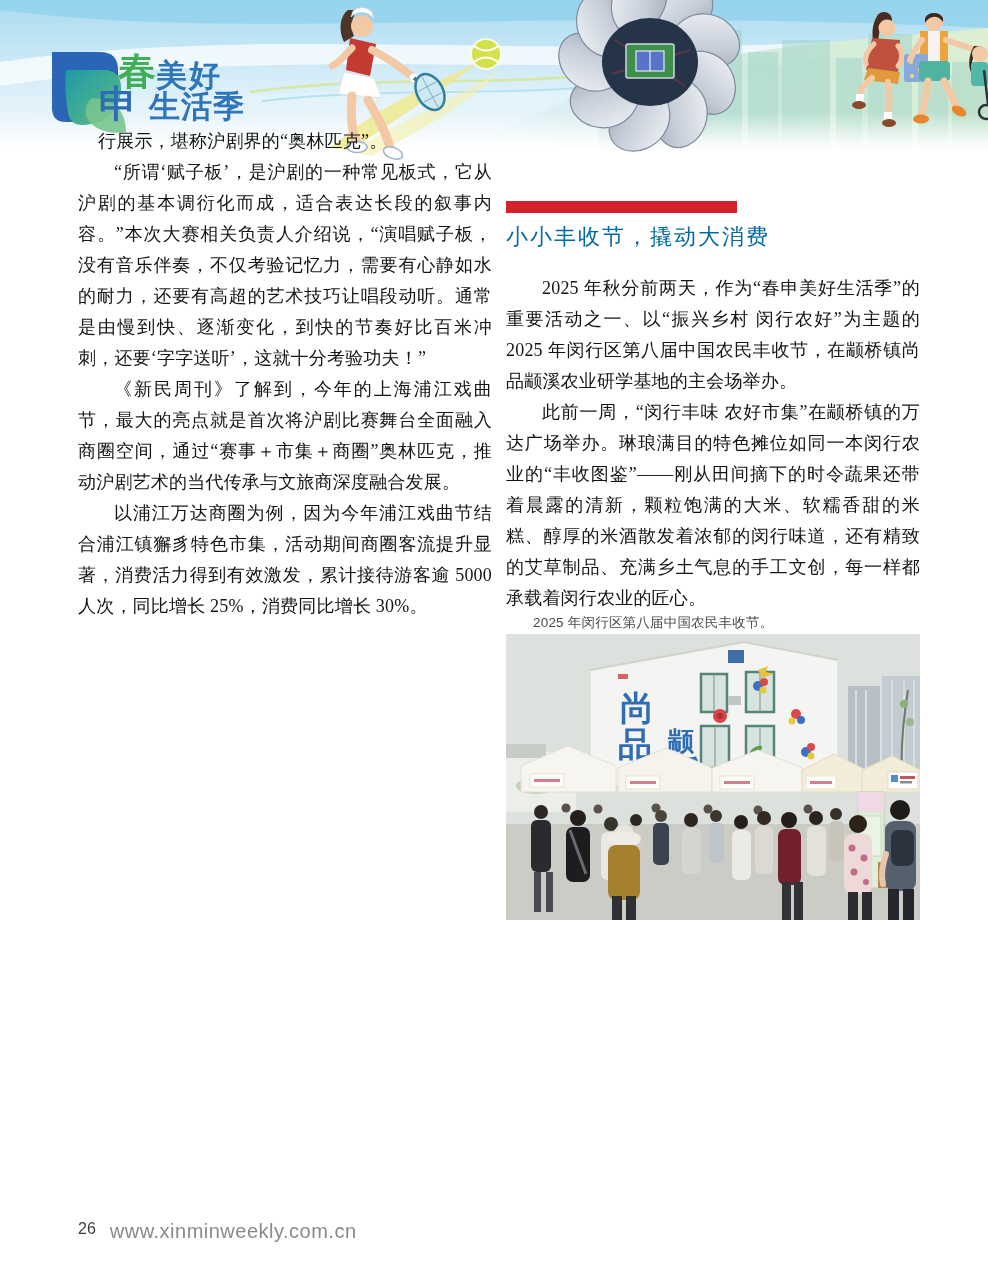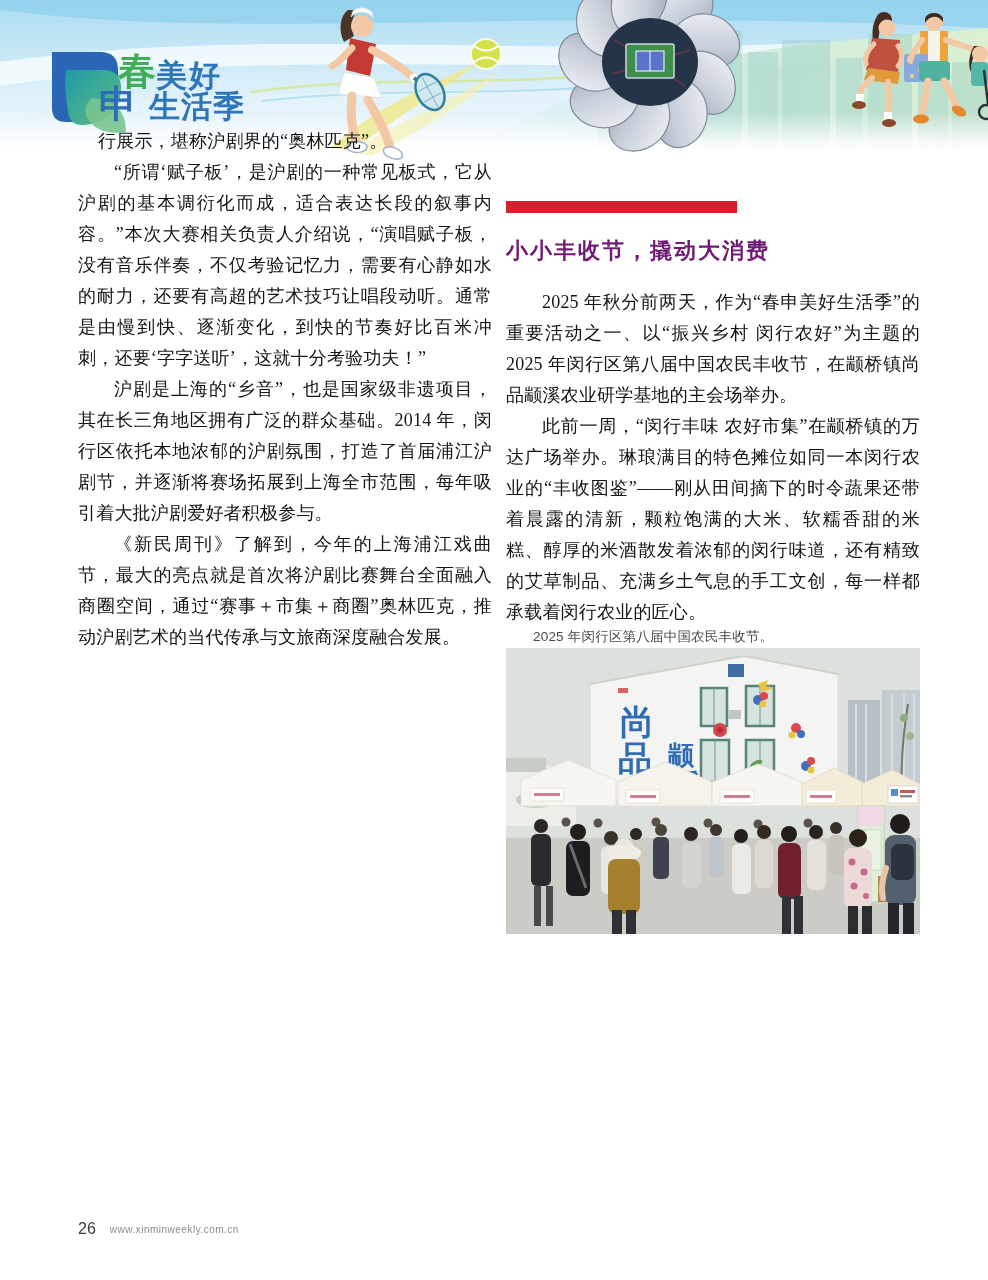--- a/index.html
+++ b/index.html
@@ -6,30 +6,30 @@
   .page{position:relative;width:988px;height:1280px;background:#ffffff;overflow:hidden;
         font-family:"Liberation Serif","DejaVu Serif",serif;color:#161616;}
   .header-svg{position:absolute;left:0;top:0;display:block;}
   .col{position:absolute;width:414px;font-size:18px;line-height:31px;text-align:justify;
        color:#141414;letter-spacing:0.2px;}
   .col p{margin:0;text-indent:2em;}
   .col p.noindent{text-indent:0;margin-left:20px;}
   .left-col{left:78px;top:126px;}
   .right-col{left:506px;top:157px;}
   .section-rule{width:231px;height:12px;background:#d2232c;margin-top:44px;}
-  .section-heading{font-size:22px;font-weight:bold;letter-spacing:2px;color:#701a75;
-       margin:24px 0 0 0;line-height:28px;}
+  .section-heading{font-size:22px;font-weight:normal;letter-spacing:2px;color:#0369a1;
+       margin:10px 0 0 0;line-height:28px;}
   .body-block{margin-top:22px;}
   .caption{font-family:"Liberation Sans","DejaVu Sans",sans-serif;font-size:13.5px;
        color:#4a4a4a;margin:6px 0 6px 0;line-height:18px;text-indent:0;}
   .photo-wrap{margin-top:2px;line-height:0;}
-  .footer{position:absolute;left:78px;top:1220px;display:flex;align-items:center;gap:14px;
+  .footer{position:absolute;left:78px;top:1220px;display:flex;align-items:flex-start;gap:14px;
        font-family:"Liberation Sans","DejaVu Sans",sans-serif;}
   .page-num{font-size:16px;color:#3c3c3c;}
-  .site-url{font-size:10px;color:#8a8a8a;letter-spacing:0.5px;}
+  .site-url{font-size:20px;color:#8a8a8a;letter-spacing:0.5px;}
 </style>
 </head>
 <body>
 
 <div class="page">
 
   <svg class="header-svg" width="988" height="172" viewBox="0 0 988 172">
     <defs>
       <linearGradient id="sky" x1="0" y1="0" x2="0" y2="1">
         <stop offset="0" stop-color="#a9dbf1"></stop>
@@ -184,22 +184,22 @@
       <circle cx="122" cy="42" r="8" fill="#f3c9a5"></circle>
       <rect x="113" y="50" width="17" height="24" rx="4" fill="#52b9a8"></rect>
       <path d="M126,58 L130,92" stroke="#2e3338" stroke-width="2.5"></path>
       <circle cx="128" cy="100" r="7" fill="none" stroke="#2e3338" stroke-width="2.5"></circle>
     </g>
   </svg>
 
   <div class="col left-col">
     <p class="noindent">行展示，堪称沪剧界的“奥林匹克”。</p>
     <p>“所谓‘赋子板’，是沪剧的一种常见板式，它从沪剧的基本调衍化而成，适合表达长段的叙事内容。”本次大赛相关负责人介绍说，“演唱赋子板，没有音乐伴奏，不仅考验记忆力，需要有心静如水的耐力，还要有高超的艺术技巧让唱段动听。通常是由慢到快、逐渐变化，到快的节奏好比百米冲刺，还要‘字字送听’，这就十分考验功夫！”</p>
-    <p>沪剧是上海的“乡音”，也是国家级非遗项目，其在长三角地区拥有广泛的群众基础。2014 年，闵行区依托本地浓郁的沪剧氛围，打造了首届浦江沪剧节，并逐渐将赛场拓展到上海全市范围，每年吸引着大批沪剧爱好者积极参与。</p>
     <p>《新民周刊》了解到，今年的上海浦江戏曲节，最大的亮点就是首次将沪剧比赛舞台全面融入商圈空间，通过“赛事＋市集＋商圈”奥林匹克，推动沪剧艺术的当代传承与文旅商深度融合发展。</p>
+    <p>以浦江万达商圈为例，因为今年浦江戏曲节结合浦江镇獬豸特色市集，活动期间商圈客流提升显著，消费活力得到有效激发，累计接待游客逾 5000 人次，同比增长 25%，消费同比增长 30%。</p>
   </div>
 
   <div class="col right-col">
 
     <div class="section-rule"></div>
     <h2 class="section-heading">小小丰收节，撬动大消费</h2>
 
     <div class="body-block">
       <p>2025 年秋分前两天，作为“春申美好生活季”的重要活动之一、以“振兴乡村 闵行农好”为主题的 2025 年闵行区第八届中国农民丰收节，在颛桥镇尚品颛溪农业研学基地的主会场举办。</p>
       <p>此前一周，“闵行丰味 农好市集”在颛桥镇的万达广场举办。琳琅满目的特色摊位如同一本闵行农业的“丰收图鉴”——刚从田间摘下的时令蔬果还带着晨露的清新，颗粒饱满的大米、软糯香甜的米糕、醇厚的米酒散发着浓郁的闵行味道，还有精致的艾草制品、充满乡土气息的手工文创，每一样都承载着闵行农业的匠心。</p>

